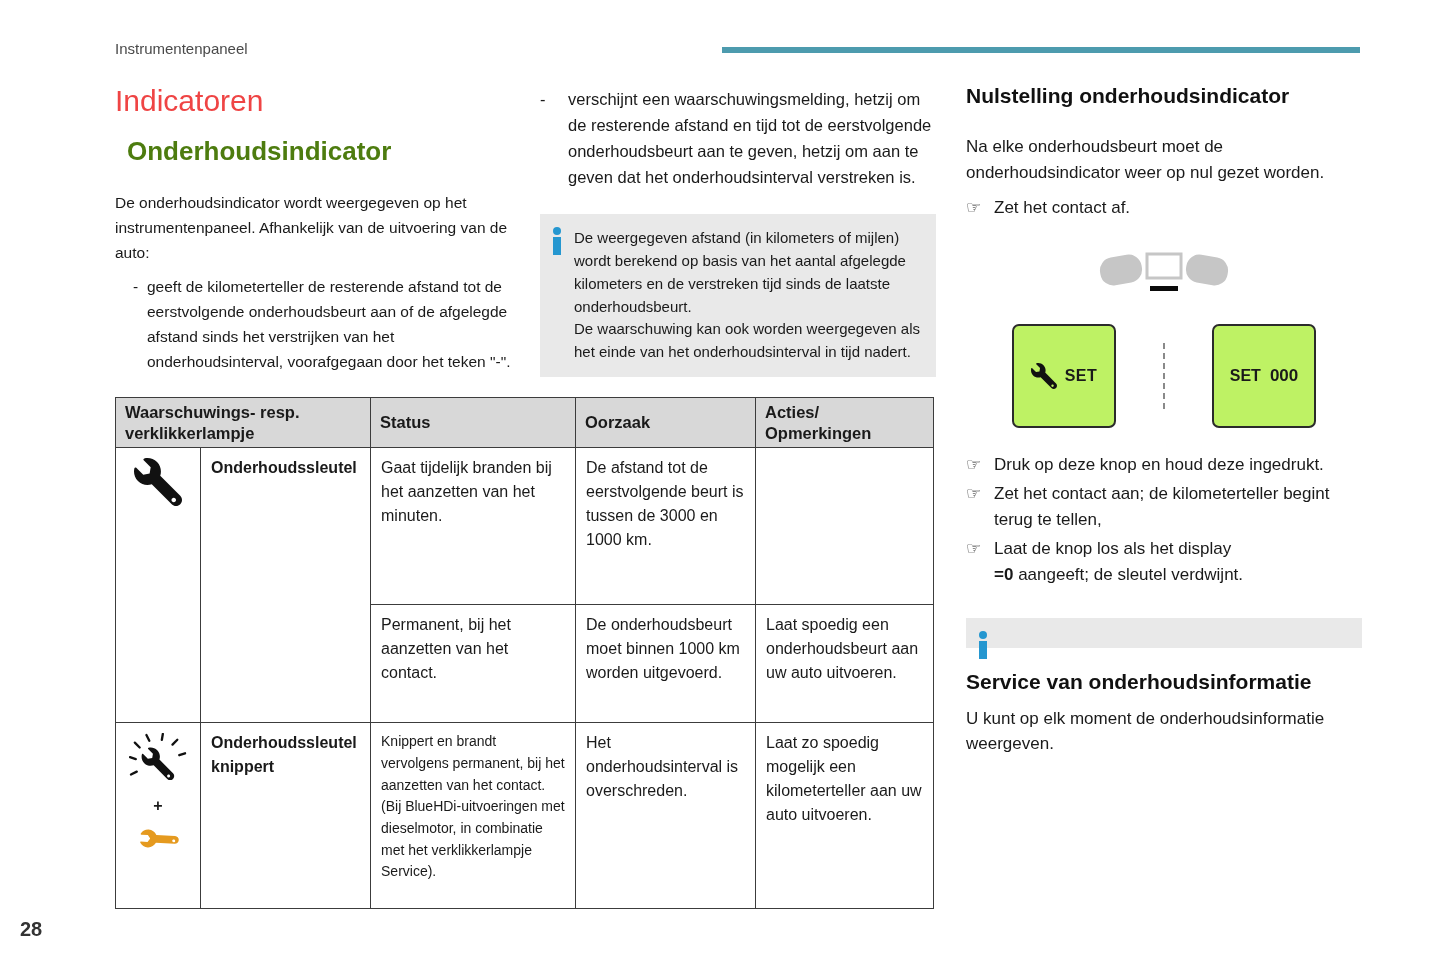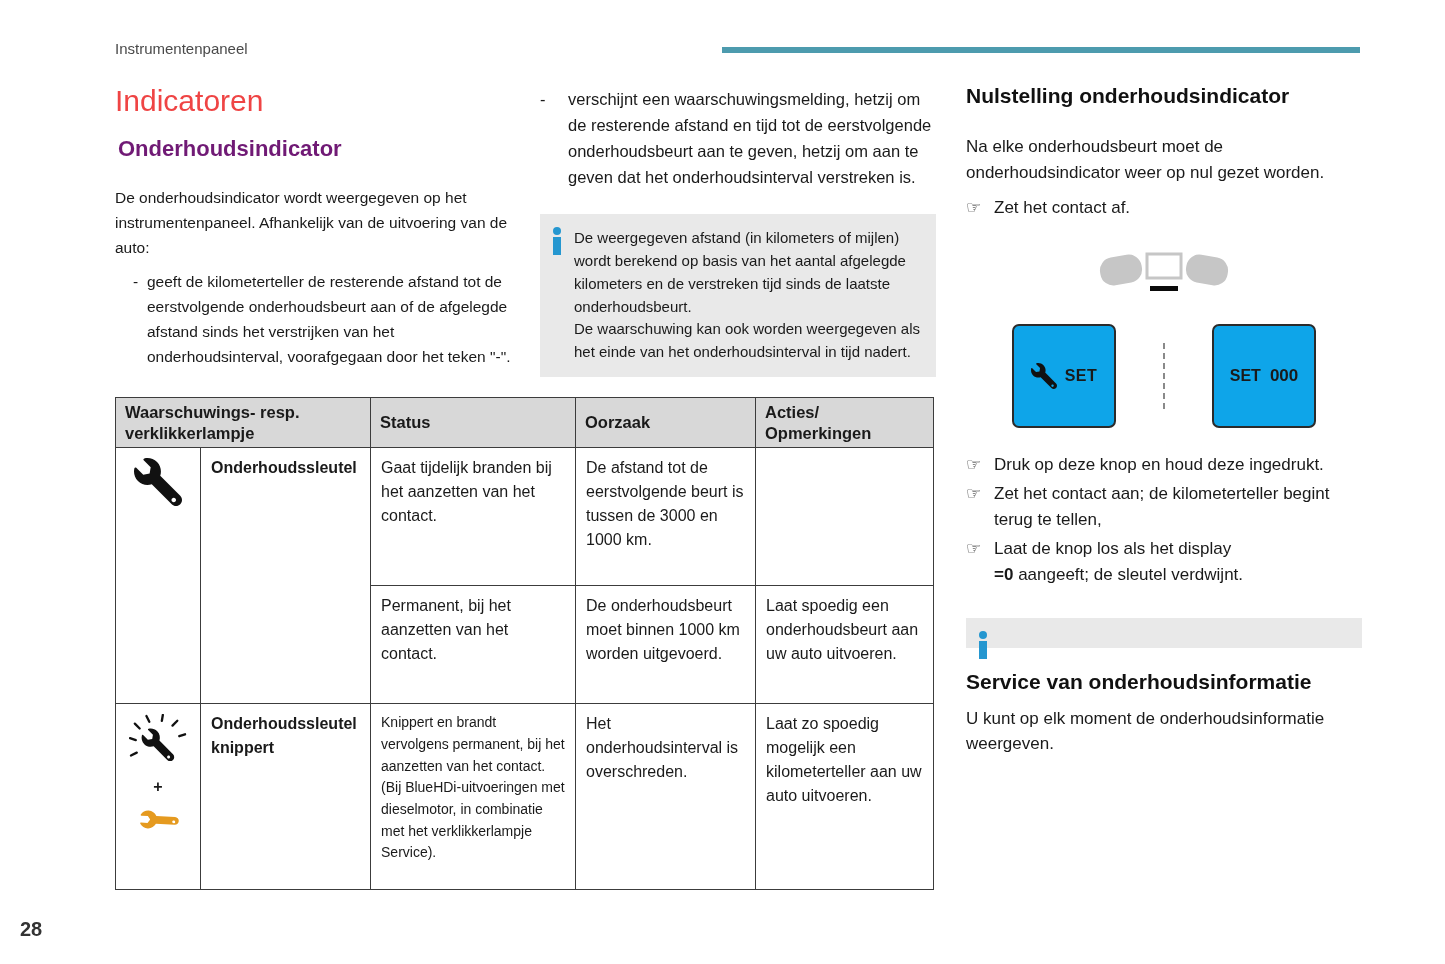--- a/index.html
+++ b/index.html
@@ -9,60 +9,60 @@
   }
   .page-header { position:absolute; left:115px; top:40px; font-size:15px; color:#4a4a4a; }
   .accent-bar { position:absolute; left:722px; top:47px; width:638px; height:6px; background:#4D9BAE; }
   .page-number { position:absolute; left:20px; top:918px; font-size:20px; font-weight:bold; color:#333; }
 
   .col-left  { position:absolute; left:115px; top:84px;  width:400px; }
   .col-mid   { position:absolute; left:540px; top:86px;  width:396px; }
   .col-right { position:absolute; left:966px; top:84px;  width:396px; }
 
   .title    { font-size:30px; font-weight:400; margin:0 0 18px 0; color:#ef4444; }
-  .subtitle { font-size:22px; font-weight:bold; margin:0 0 24px 3px; color:#701a75; }
+  .subtitle { font-size:26px; font-weight:bold; margin:0 0 24px 12px; color:#4d7c0f; }
   .body-l   { font-size:15.5px; line-height:1.6; margin:0 0 10px 0; }
 
   .dash-item { display:flex; font-size:15.5px; line-height:1.6; }
   .col-mid .dash-item { font-size:16.5px; line-height:1.58; }
   .dash-item .dash { flex:none; width:14px; margin-left:18px; }
   .col-mid .dash-item .dash { width:28px; margin-left:0; }
   .dash-item .txt { flex:1; }
 
   .infobox { position:relative; background:#e9e9e9; padding:13px 14px 13px 34px;
              font-size:15px; line-height:1.52; margin-top:24px; }
   .infobox .i-icon { position:absolute; left:11px; top:13px; }
   .col-right .infobox { font-size:17px; line-height:1.53; margin-top:30px; padding:15px 14px 15px 34px; }
 
   .preline { white-space:pre-line; }
 
   .maint { position:absolute; left:115px; top:397px; width:818px; border-collapse:collapse;
            table-layout:fixed; font-size:16px; }
   .maint th, .maint td { border:1px solid #3c3c3c; padding:8px 10px; text-align:left; vertical-align:top; line-height:1.5; }
   .maint thead th { background:#d8d8d8; font-size:16.5px; font-weight:bold; vertical-align:middle; line-height:1.25; padding:4px 9px; }
   .maint thead tr { height:46px; }
-  .maint tr.r1 { height:138px; }
+  .maint tr.r1 { height:157px; }
   .maint tr.r2 { height:118px; }
   .maint tr.r3 { height:186px; }
   .maint .label-cell { font-weight:bold; }
   .maint .icon-cell { text-align:center; padding-top:10px; }
   .maint .small { font-size:14px; line-height:1.55; }
   .icon-stack { display:flex; flex-direction:column; align-items:center; gap:5px; }
   .plus-sign { font-size:16px; font-weight:bold; }
 
   .h-right { font-size:21px; font-weight:bold; margin:0 0 26px 0; color:#111; }
   .body-r  { font-size:17px; line-height:1.52; margin:0 0 9px 0; }
   .step { display:flex; font-size:17px; line-height:1.52; margin-bottom:3px; }
   .step .ptr { flex:none; width:28px; font-size:17px; }
   .step .txt { flex:1; }
 
   .cluster-wrap { text-align:center; margin-top:24px; }
   .set-row { display:flex; justify-content:space-between; align-items:center; margin-top:20px; padding:0 46px; }
   .set-box { width:100px; height:100px; border:2px solid #2b2b2b; border-radius:7px;
-             display:flex; align-items:center; justify-content:center; gap:8px; background:#0ea5e9; }
+             display:flex; align-items:center; justify-content:center; gap:8px; background:#bef264; }
   .set-box .set-label { font-size:16px; font-weight:bold; letter-spacing:0.5px; }
   .set-display { gap:9px; }
   .set-display .set-word { font-size:16px; font-weight:600; }
   .set-display .set-value { font-size:17px; font-weight:800; }
   .dashed-divider { height:66px; border-left:2px dashed #8a8a8a; }
 
   .steps-group { margin-top:24px; }
   .h-right2 { font-size:21px; font-weight:bold; margin:22px 0 12px 0; color:#111; }
 </style>
 </head>
@@ -120,21 +120,21 @@
     <tbody>
       <tr class="r1">
         <td rowspan="2" class="icon-cell">
           <svg width="48" height="48" viewBox="0 0 512 512">
             <g transform="translate(512,0) scale(-1,1)">
               <path fill="#111" d="M507.73 109.1c-2.24-9.03-13.54-12.09-20.12-5.51l-74.36 74.36-67.88-11.31-11.31-67.88 74.36-74.36c6.62-6.62 3.43-17.9-5.66-20.16-47.38-11.74-99.55.91-136.58 37.93-39.64 39.64-50.55 97.1-34.05 147.2L18.74 402.76c-24.99 24.99-24.99 65.51 0 90.5 24.99 24.99 65.51 24.99 90.5 0l213.21-213.21c50.12 16.71 107.47 5.68 147.37-34.22 37.07-37.07 49.7-89.32 37.91-136.73zM88 472c-13.25 0-24-10.75-24-24 0-13.26 10.75-24 24-24s24 10.74 24 24c0 13.25-10.75 24-24 24z"></path>
             </g>
           </svg>
         </td>
         <td rowspan="2" class="label-cell">Onderhoudssleutel</td>
-        <td>Gaat tijdelijk branden bij het aanzetten van het contact.</td>
+        <td>Gaat tijdelijk branden bij het aanzetten van het minuten.</td>
         <td>De afstand tot de eerstvolgende beurt is tussen de 3000 en 1000 km.</td>
         <td></td>
       </tr>
       <tr class="r2">
         <td>Permanent, bij het aanzetten van het contact.</td>
         <td>De onderhoudsbeurt moet binnen 1000 km worden uitgevoerd.</td>
         <td>Laat spoedig een onderhoudsbeurt aan uw auto uitvoeren.</td>
       </tr>
       <tr class="r3">
         <td class="icon-cell">

